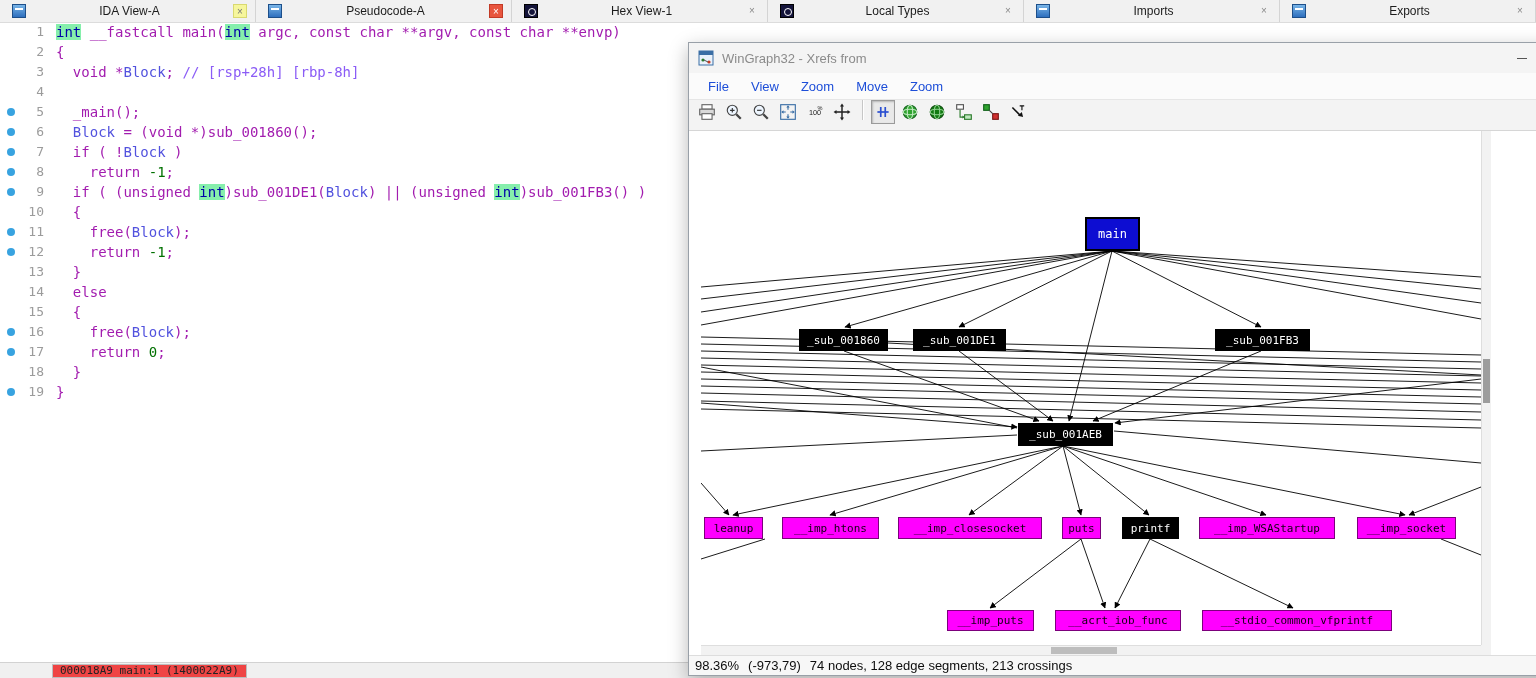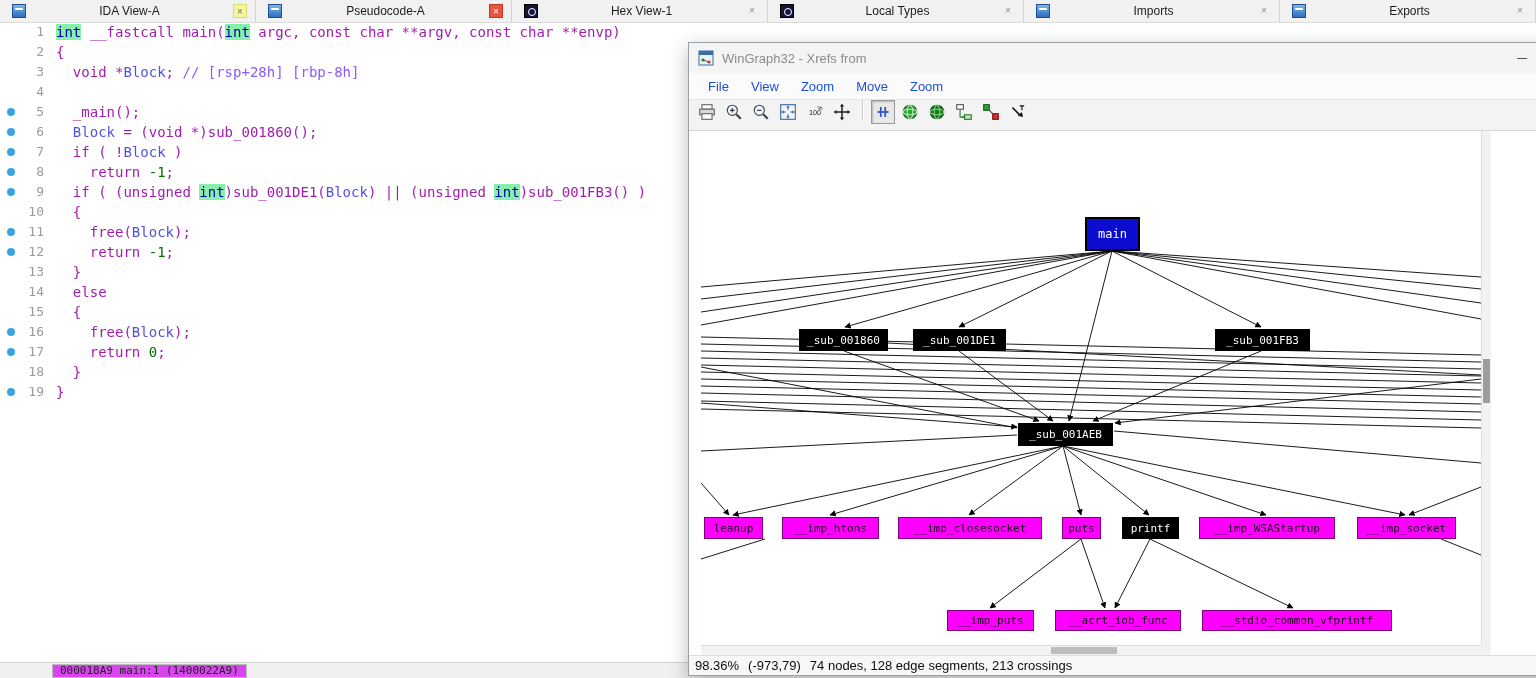--- a/index.html
+++ b/index.html
@@ -35,21 +35,21 @@
   .ltext{font:14px "DejaVu Sans Mono",monospace;white-space:pre;padding-left:8px;}
   .seg-k{color:#a21caf;}
   .seg-hl{color:#0000a6;background:#86efac;}
   .seg-v{color:#5252de;}
   .seg-c{color:#8b5cf6;}
   .seg-num{color:#007000;}
 
   
   #ida-status{position:absolute;left:0;bottom:0;width:1536px;height:15px;background:#f0f0f0;
     border-top:1px solid #d2d2d2;display:flex;align-items:center;z-index:1;}
-  #ida-status .status-box{margin-left:52px;border:1px solid #bdbdbd;background:#d946ef;
+  #ida-status .status-box{margin-left:52px;border:1px solid #bdbdbd;background:#ef4444;
     font:11px "DejaVu Sans Mono",monospace;color:#222;padding:0 7px;height:12px;line-height:12px;}
   #main-grip{position:absolute;right:2px;bottom:2px;width:11px;height:11px;
     background:repeating-linear-gradient(135deg,transparent 0 2px,#b3b3b3 2px 3px);}
 
   
   #wingraph{position:absolute;left:688px;top:42px;width:940px;height:634px;
     background:#fff;border:1px solid #99a0a8;box-sizing:border-box;
     box-shadow:0 6px 18px rgba(0,0,0,0.28);z-index:10;}
   .wg-titlebar{position:absolute;left:0;top:0;right:0;height:30px;background:#f4f4f4;
     display:flex;align-items:center;}

